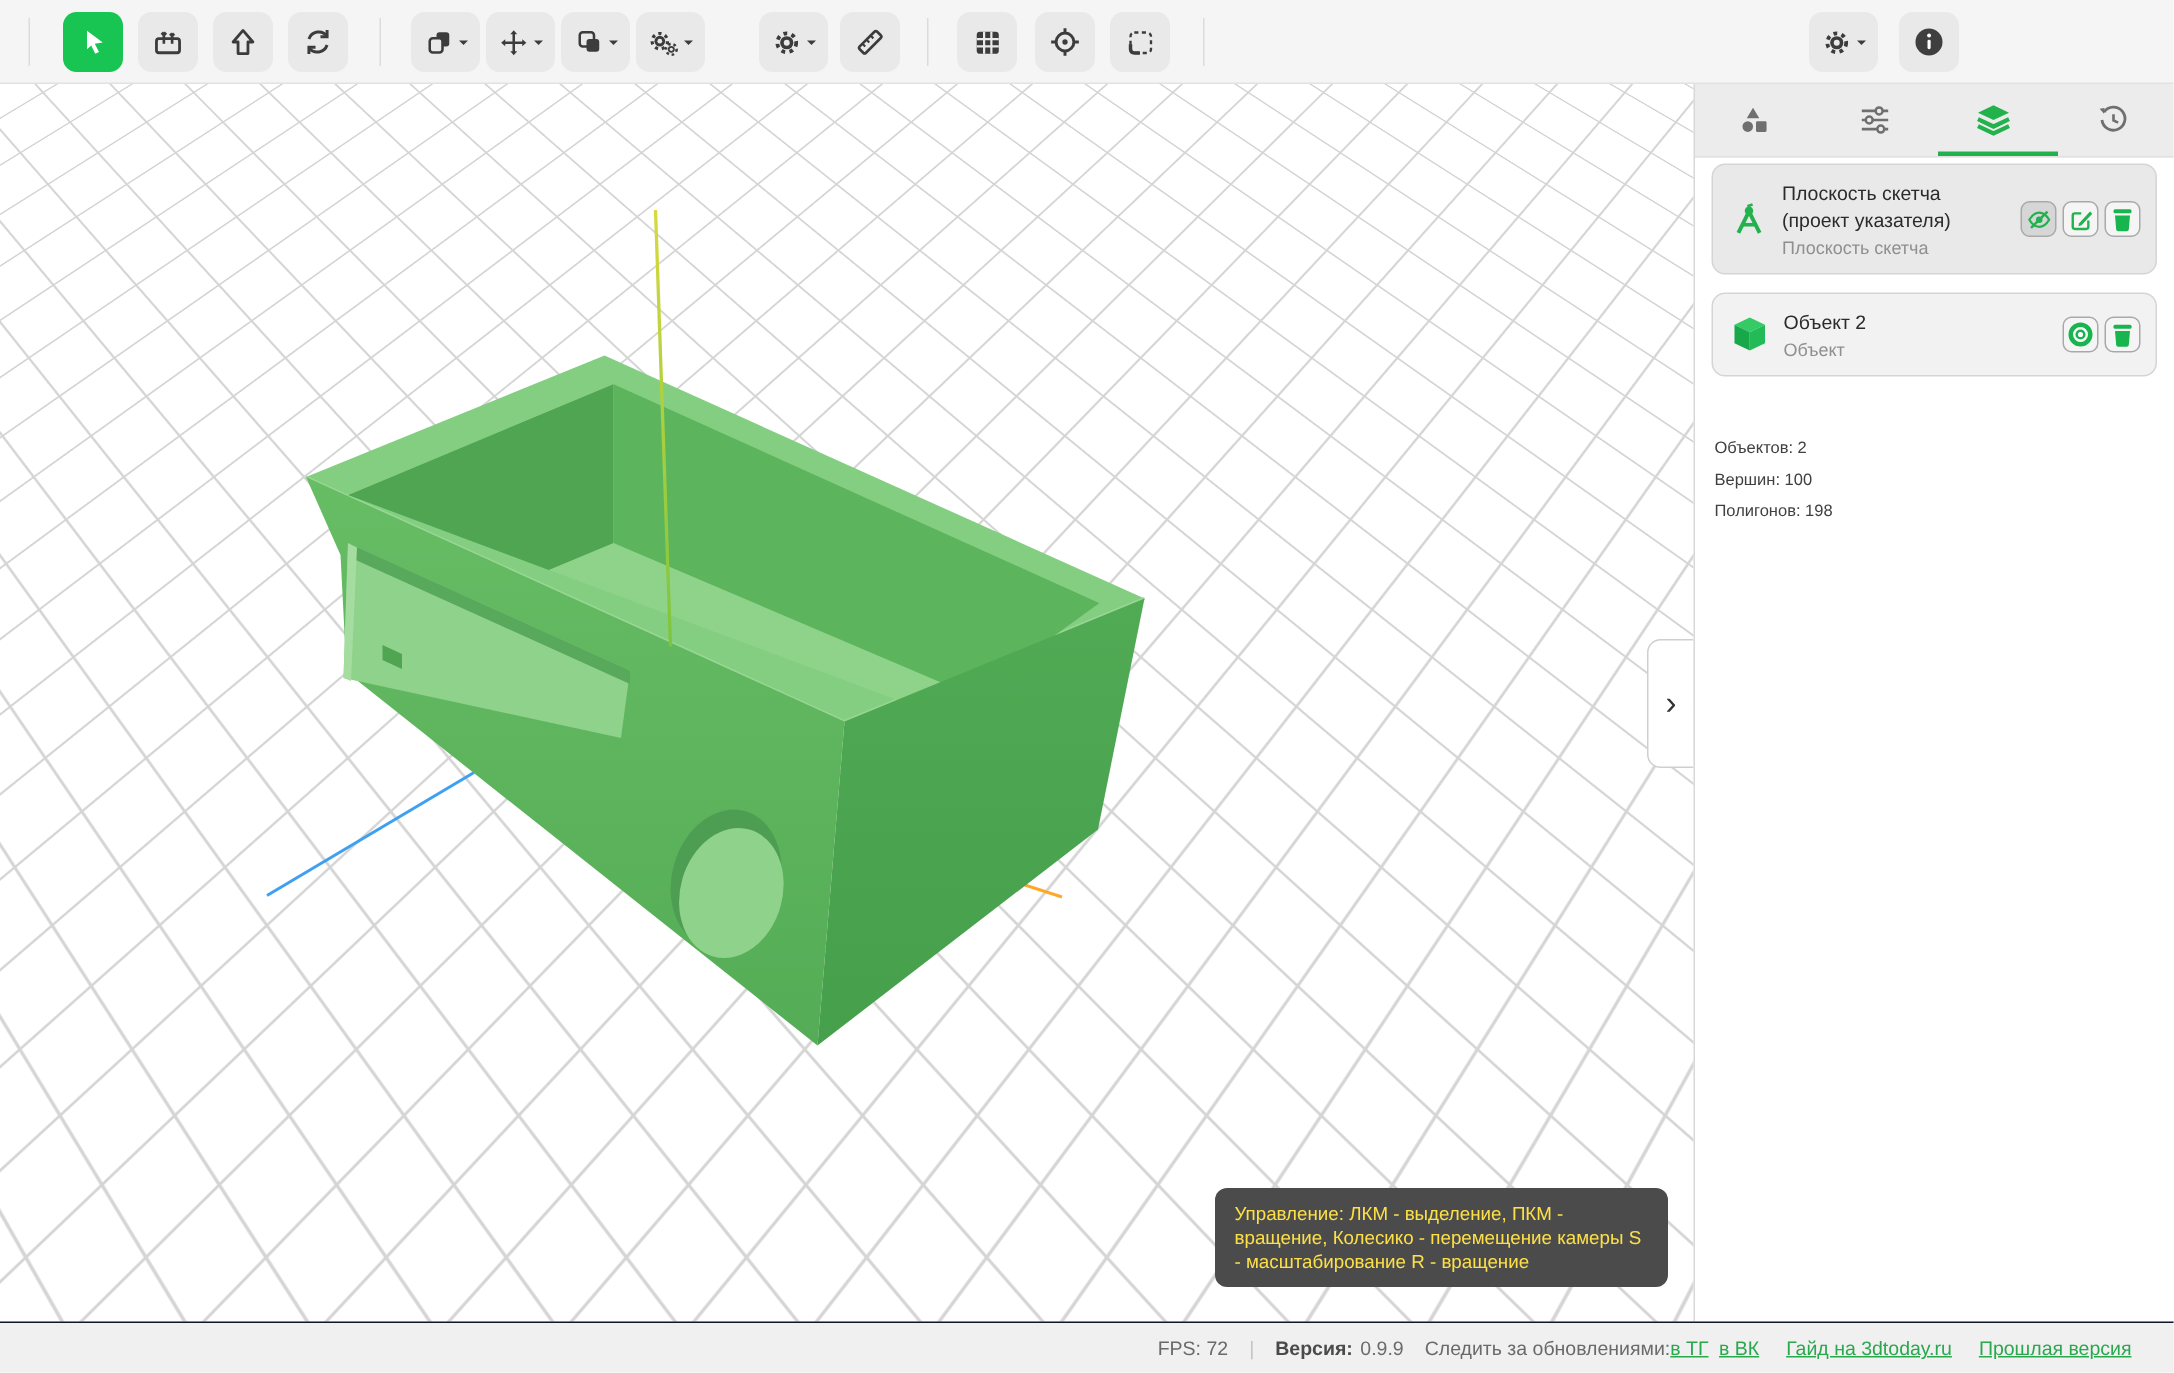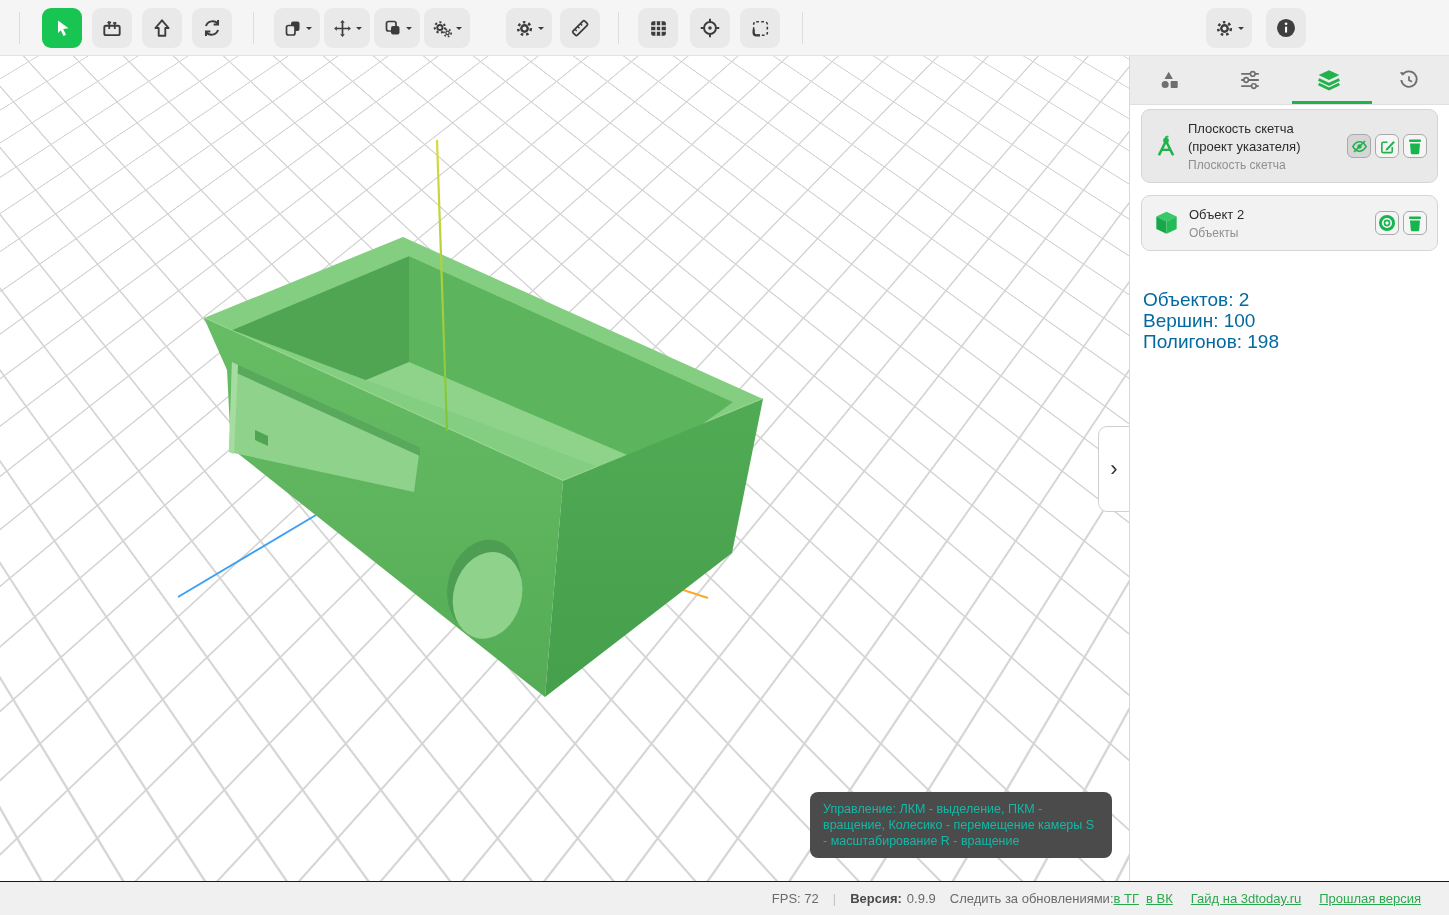--- a/index.html
+++ b/index.html
@@ -22,21 +22,21 @@
   .viewport { position:absolute; left:0; top:56px; width:1129px; height:825px; background:#fff; overflow:hidden; }
   .gridwrap { position:absolute; inset:0; overflow:hidden; perspective:1500px; perspective-origin:46% -65%; }
   .grid-plane { position:absolute; left:50%; top:50%; width:7000px; height:7000px;
     transform:translate(-50%,-44%) rotateX(63deg) rotateZ(45deg);
     background-color:#fff;
     background-image:
       repeating-linear-gradient(0deg,#d5d5d5 0 1.7px,transparent 1.7px 58px),
       repeating-linear-gradient(90deg,#d5d5d5 0 1.7px,transparent 1.7px 58px); }
   .scene-svg { position:absolute; inset:0; }
 
-  .tooltip { position:absolute; left:810px; top:736px; width:302px; background:#4b4b4b; color:#14b8a6;
+  .tooltip { position:absolute; left:810px; top:736px; width:302px; background:#4b4b4b; color:#fde047;
              border-radius:8px; padding:9px 13px; font-size:12.5px; line-height:16px; z-index:5; }
   .expand-btn { position:absolute; left:1098px; top:370px; width:32px; height:86px; background:#fff;
                 border:1px solid #cfcfcf; border-radius:9px 0 0 9px; display:flex; align-items:center; justify-content:center;
                 font-size:22px; color:#333; cursor:pointer; z-index:6; }
 
   
   .panel { position:absolute; left:1129px; top:56px; width:320px; height:825px; background:#fff; border-left:1px solid #d8d8d8; z-index:20; }
   .tabbar { position:relative; height:49px; background:#ececec; display:flex; border-bottom:1px solid #e0e0e0; }
   .tab { flex:1; display:flex; align-items:center; justify-content:center; cursor:pointer; position:relative; }
   .tab-underline { position:absolute; left:162px; bottom:0; width:80px; height:3px; background:#22b24c; }
@@ -46,21 +46,21 @@
           display:flex; align-items:center; gap:10px; cursor:pointer; }
   .card.first { background:#e9e9e9; margin-top:4px; }
   .card.second { background:#f2f2f2; }
   .card-texts { flex:1; min-width:0; }
   .card-title { font-size:13px; color:#2b2b2b; line-height:18px; }
   .card-sub { font-size:12px; color:#8f8f8f; margin-top:2px; }
   .card-actions { display:flex; gap:4px; }
   .abtn { width:24px; height:24px; border-radius:6px; border:1px solid #a9a9a9; background:#f5f5f5;
           display:flex; align-items:center; justify-content:center; cursor:pointer; padding:0; }
   .abtn.pressed { background:#d6d6d6; }
-  .stats { padding:26px 13px 0 13px; font-size:19px; color:#0369a1; line-height:21px; }
+  .stats { padding:26px 13px 0 13px; font-size:11px; color:#404040; line-height:21px; }
 
   
   .footer { position:absolute; left:0; top:881px; width:1449px; height:34px; background:#f0f0f0; border-top:1px solid #0f172a;
             display:flex; align-items:center; justify-content:flex-end; padding-right:28px; font-size:13px; color:#6a6a6a; z-index:30; }
   .footer .sep { color:#c4c4c4; margin:0 14px; }
   .footer .vlabel { font-weight:bold; color:#4a4a4a; margin-right:5px; }
   .footer .vvalue { margin-right:14px; }
   .footer .follow { margin-right:0; }
   .footer a { color:#2aa84e; text-decoration:underline; cursor:pointer; }
   .footer .lnk1 { margin-right:7px; }
@@ -337,21 +337,21 @@
   </div>
 
   <div class="card second">
     <svg width="25" height="26" viewBox="0 0 22 23">
       <path d="M11 1.5 L20 5.8 L11 10.1 L2 5.8 Z" fill="#36ca66"></path>
       <path d="M2 5.8 L11 10.1 V21 L2 16.7 Z" fill="#17a849"></path>
       <path d="M20 5.8 L11 10.1 V21 L20 16.7 Z" fill="#22bb57"></path>
     </svg>
     <div class="card-texts">
       <div class="card-title">Объект 2</div>
-      <div class="card-sub">Объекты</div>
+      <div class="card-sub">Объект</div>
     </div>
     <div class="card-actions">
       <button class="abtn">
         <svg width="18" height="18" viewBox="0 0 18 18">
           <circle cx="9" cy="9" r="8" fill="#18b44e"></circle>
           <circle cx="9" cy="9" r="4.2" fill="none" stroke="#fff" stroke-width="1.6"></circle>
           <circle cx="9" cy="9" r="1.7" fill="#fff"></circle>
         </svg>
       </button>
       <button class="abtn">

